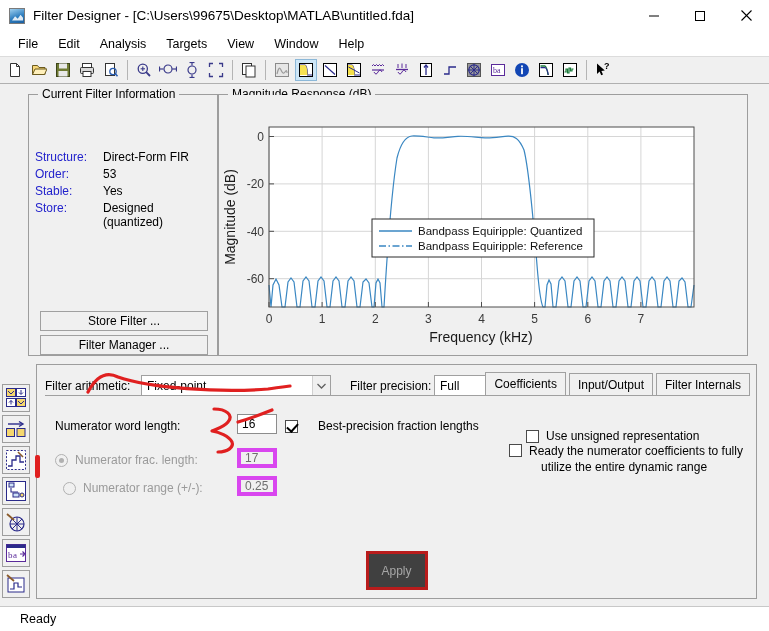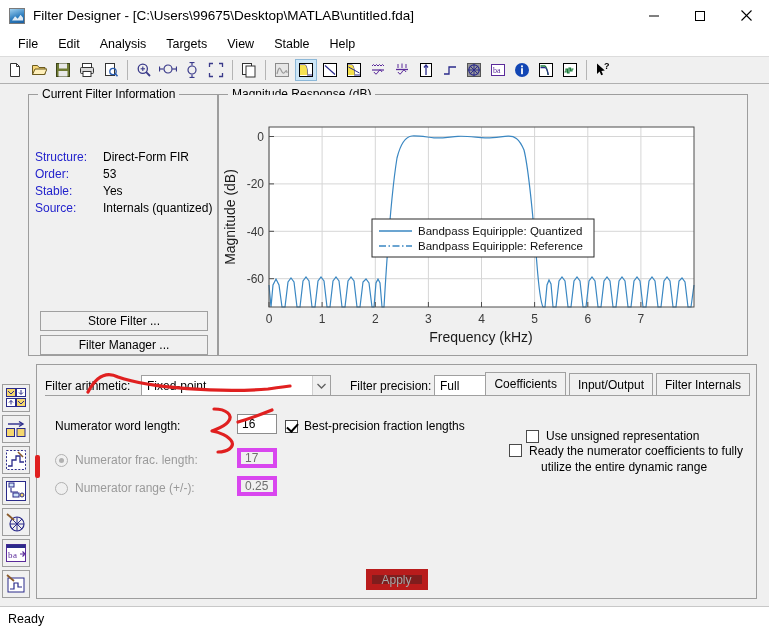--- a/index.html
+++ b/index.html
@@ -138,41 +138,41 @@
     position:relative; flex:none;
   }
   .chk.on:after{
     content:""; position:absolute; left:3px; top:0px; width:5px; height:9px;
     border-right:2px solid #000; border-bottom:2px solid #000;
     transform:rotate(42deg);
   }
 
   #apply-btn {
     position:absolute; left:50%; transform:translateX(-50%); bottom:8px;
-    width:62px; height:21px; background:#7f1d1d; border:6px solid #b91c1c;
+    width:62px; height:39px; background:#404040; border:3px solid #b91c1c;
     display:flex; align-items:center; justify-content:center;
     font-size:12px; color:#a6a6a6;
   }
 
   
   #side-toolbar {
     position:absolute; left:2px; top:300px; width:30px;
   }
   .sb-btn {
     width:28px; height:28px; margin-bottom:3px;
     background:#f0f0f0; border:1px solid #9d9d9d;
     display:flex; align-items:center; justify-content:center;
   }
   .sb-btn svg { display:block; }
 
   
   #statusbar {
     position:absolute; left:0; bottom:0; right:0; height:25px;
     background:#fff; border-top:1px solid #c8c8c8;
-    display:flex; align-items:center; padding-left:8px; font-size:12.5px;
+    display:flex; align-items:center; padding-left:20px; font-size:12.5px;
   }
 
   
   #annot { position:absolute; left:0; top:0; width:769px; height:631px; pointer-events:none; }
 </style>
 </head>
 <body>
 
 <div id="titlebar">
   <div id="app-icon"></div>
@@ -196,21 +196,21 @@
     </div>
   </div>
 </div>
 
 <div id="menubar">
   <div class="menu-item">File</div>
   <div class="menu-item">Edit</div>
   <div class="menu-item">Analysis</div>
   <div class="menu-item">Targets</div>
   <div class="menu-item">View</div>
-  <div class="menu-item">Stable</div>
+  <div class="menu-item">Window</div>
   <div class="menu-item">Help</div>
 </div>
 
 <div id="toolbar">
 
   <div class="tb-btn">
     <svg width="16" height="16" viewBox="0 0 16 16">
         <path d="M3.5 1.5h6l3 3v10h-9z" fill="#fff" stroke="#333" stroke-width="1"></path>
         <path d="M9.5 1.5v3h3" fill="none" stroke="#333" stroke-width="1"></path>
       </svg>
@@ -416,22 +416,22 @@
       </div>
       <div class="info-row">
         <div class="info-key">Order:</div>
         <div class="info-val">53</div>
       </div>
       <div class="info-row">
         <div class="info-key">Stable:</div>
         <div class="info-val">Yes</div>
       </div>
       <div class="info-row">
-        <div class="info-key">Source:</div>
-        <div class="info-val">Internals (quantized)</div>
+        <div class="info-key">Store:</div>
+        <div class="info-val">Designed (quantized)</div>
       </div>
     </div>
 
     <div class="fbtn" id="filter-manager">Filter Manager ...</div>
     <div class="fbtn" id="store-filter">Store Filter ...</div>
   </div>
 
   <div class="groupbox" id="magbox">
     <div class="gb-title">Magnitude Response (dB)</div>
 
@@ -572,32 +572,32 @@
 
     <div class="field-row" style="left:18px;top:50px;">
       <span class="lbl">Numerator word length:</span>
     </div>
     <div class="txtbox" style="left:200px;top:49px;width:40px;">
       <span>16</span>
     </div>
 
     <div class="field-row" style="left:248px;top:50px;">
       <span class="chk on"></span>
-      <span class="lbl" style="margin-left:6px;text-align:right;">Best-precision fraction lengths</span>
+      <span class="lbl" style="margin-left:20px;text-align:right;">Best-precision fraction lengths</span>
     </div>
 
     <div class="field-row" style="left:18px;top:84px;">
       <span class="radio on"></span>
       <span class="lbl dis" style="margin-left:7px;">Numerator frac. length:</span>
     </div>
     <div class="txtbox dis" style="left:200px;top:83px;width:40px;">
       <span>17</span>
     </div>
 
-    <div class="field-row" style="left:18px;top:112px;justify-content:space-between;">
+    <div class="field-row" style="left:26px;top:112px;justify-content:space-between;">
       <span class="radio"></span>
       <span class="lbl dis" style="margin-left:7px;">Numerator range (+/-):</span>
     </div>
     <div class="txtbox dis" style="left:200px;top:111px;width:40px;">
       <span>0.25</span>
     </div>
 
     <div class="field-row" style="left:472px;top:60px;padding-left:17px;">
       <span class="chk"></span>
       <span class="lbl" style="margin-left:7px;">Use unsigned representation</span>

